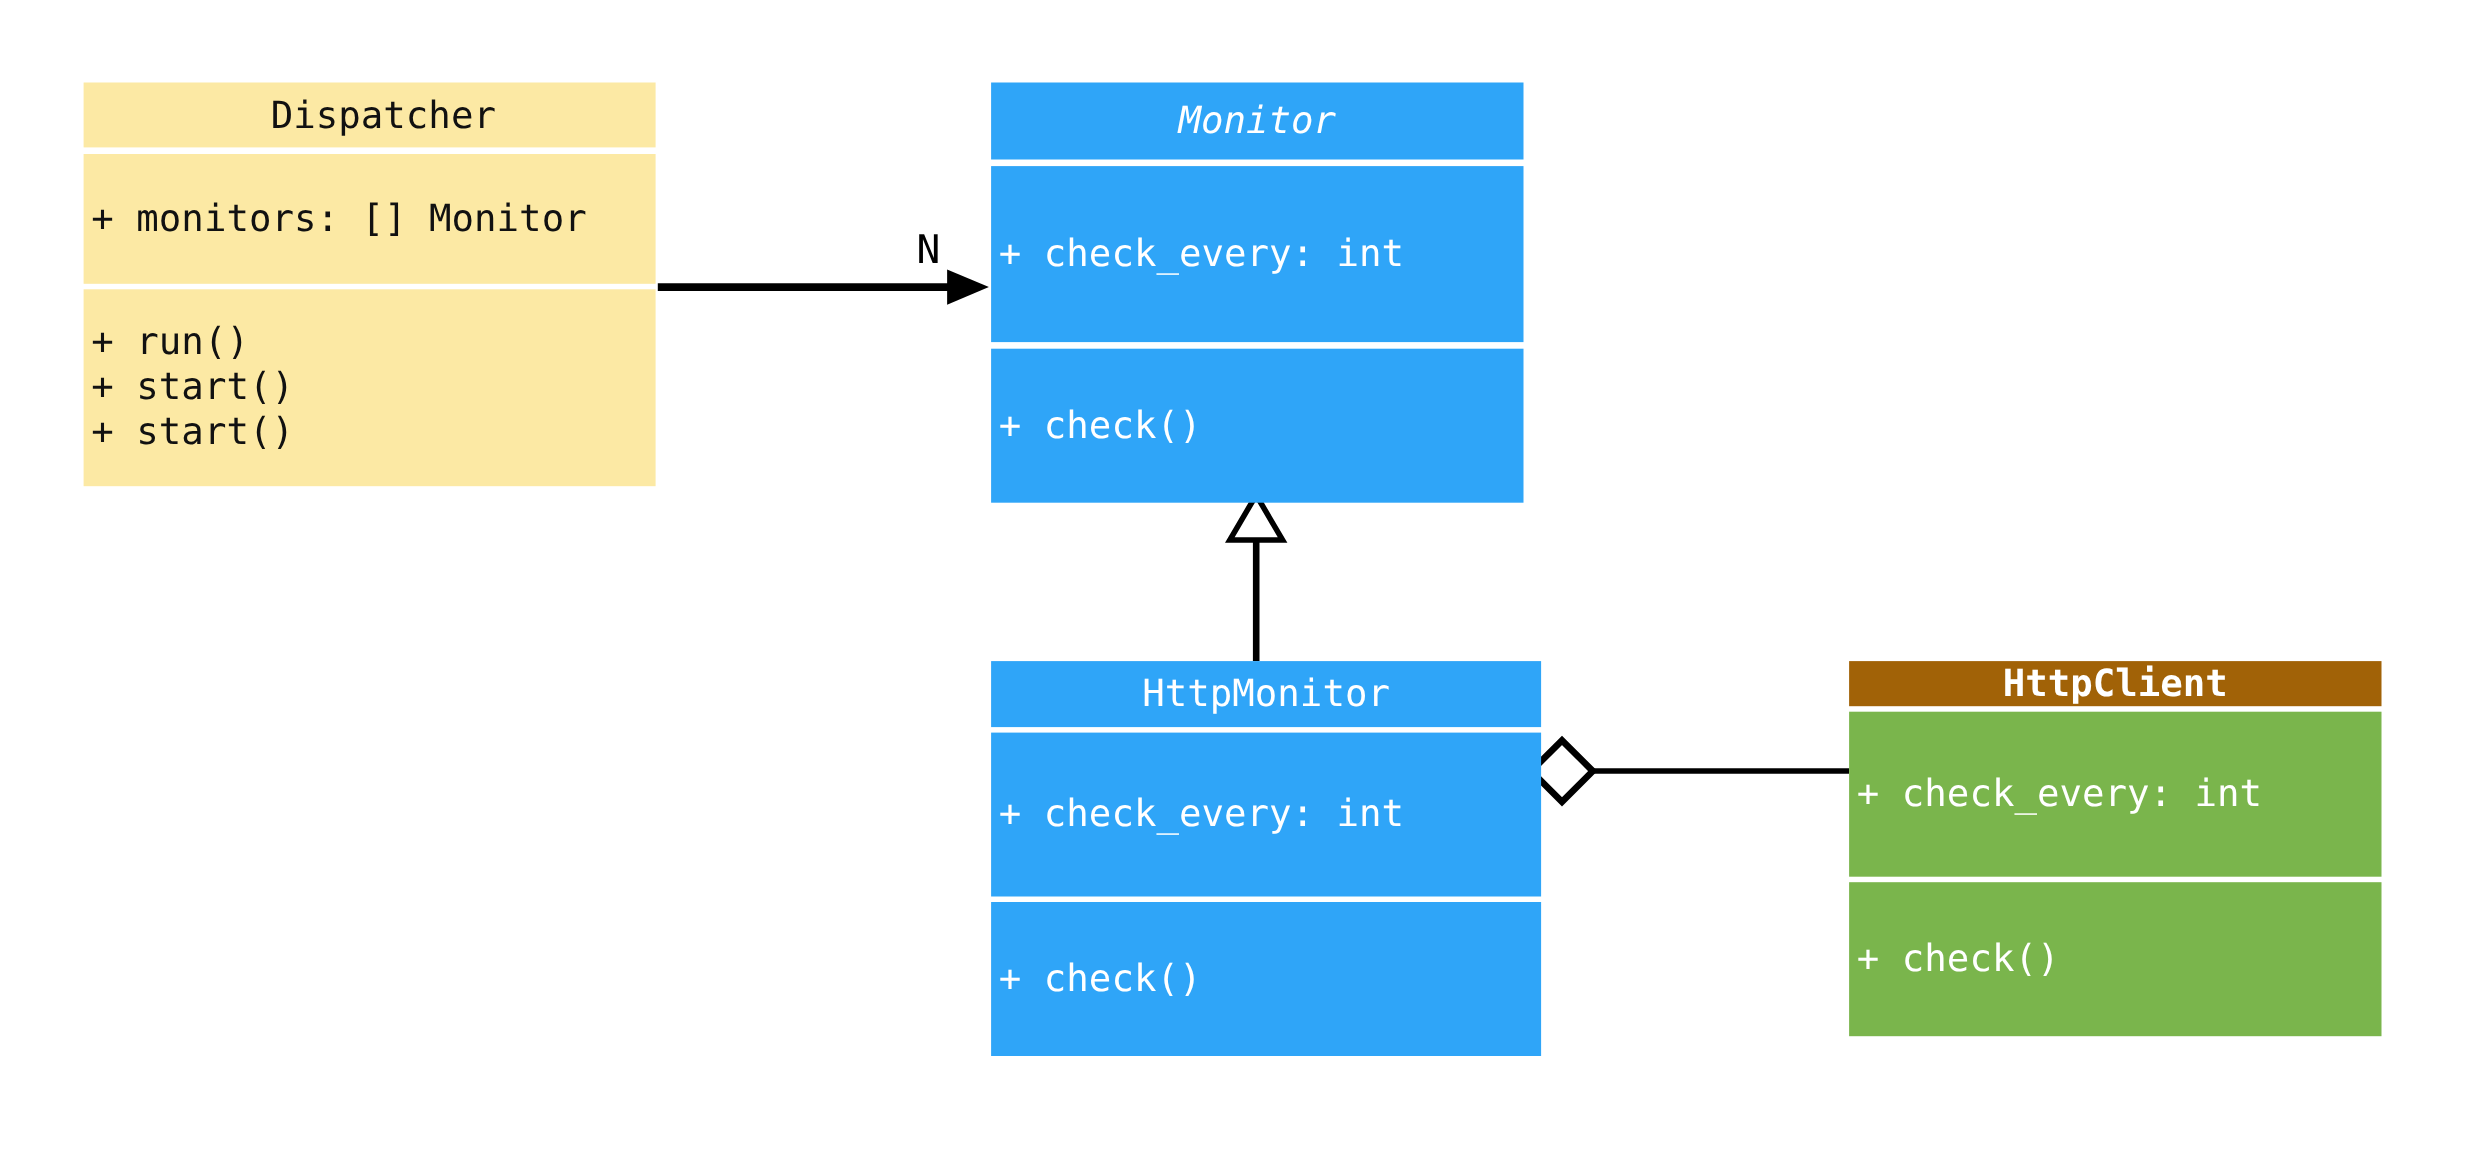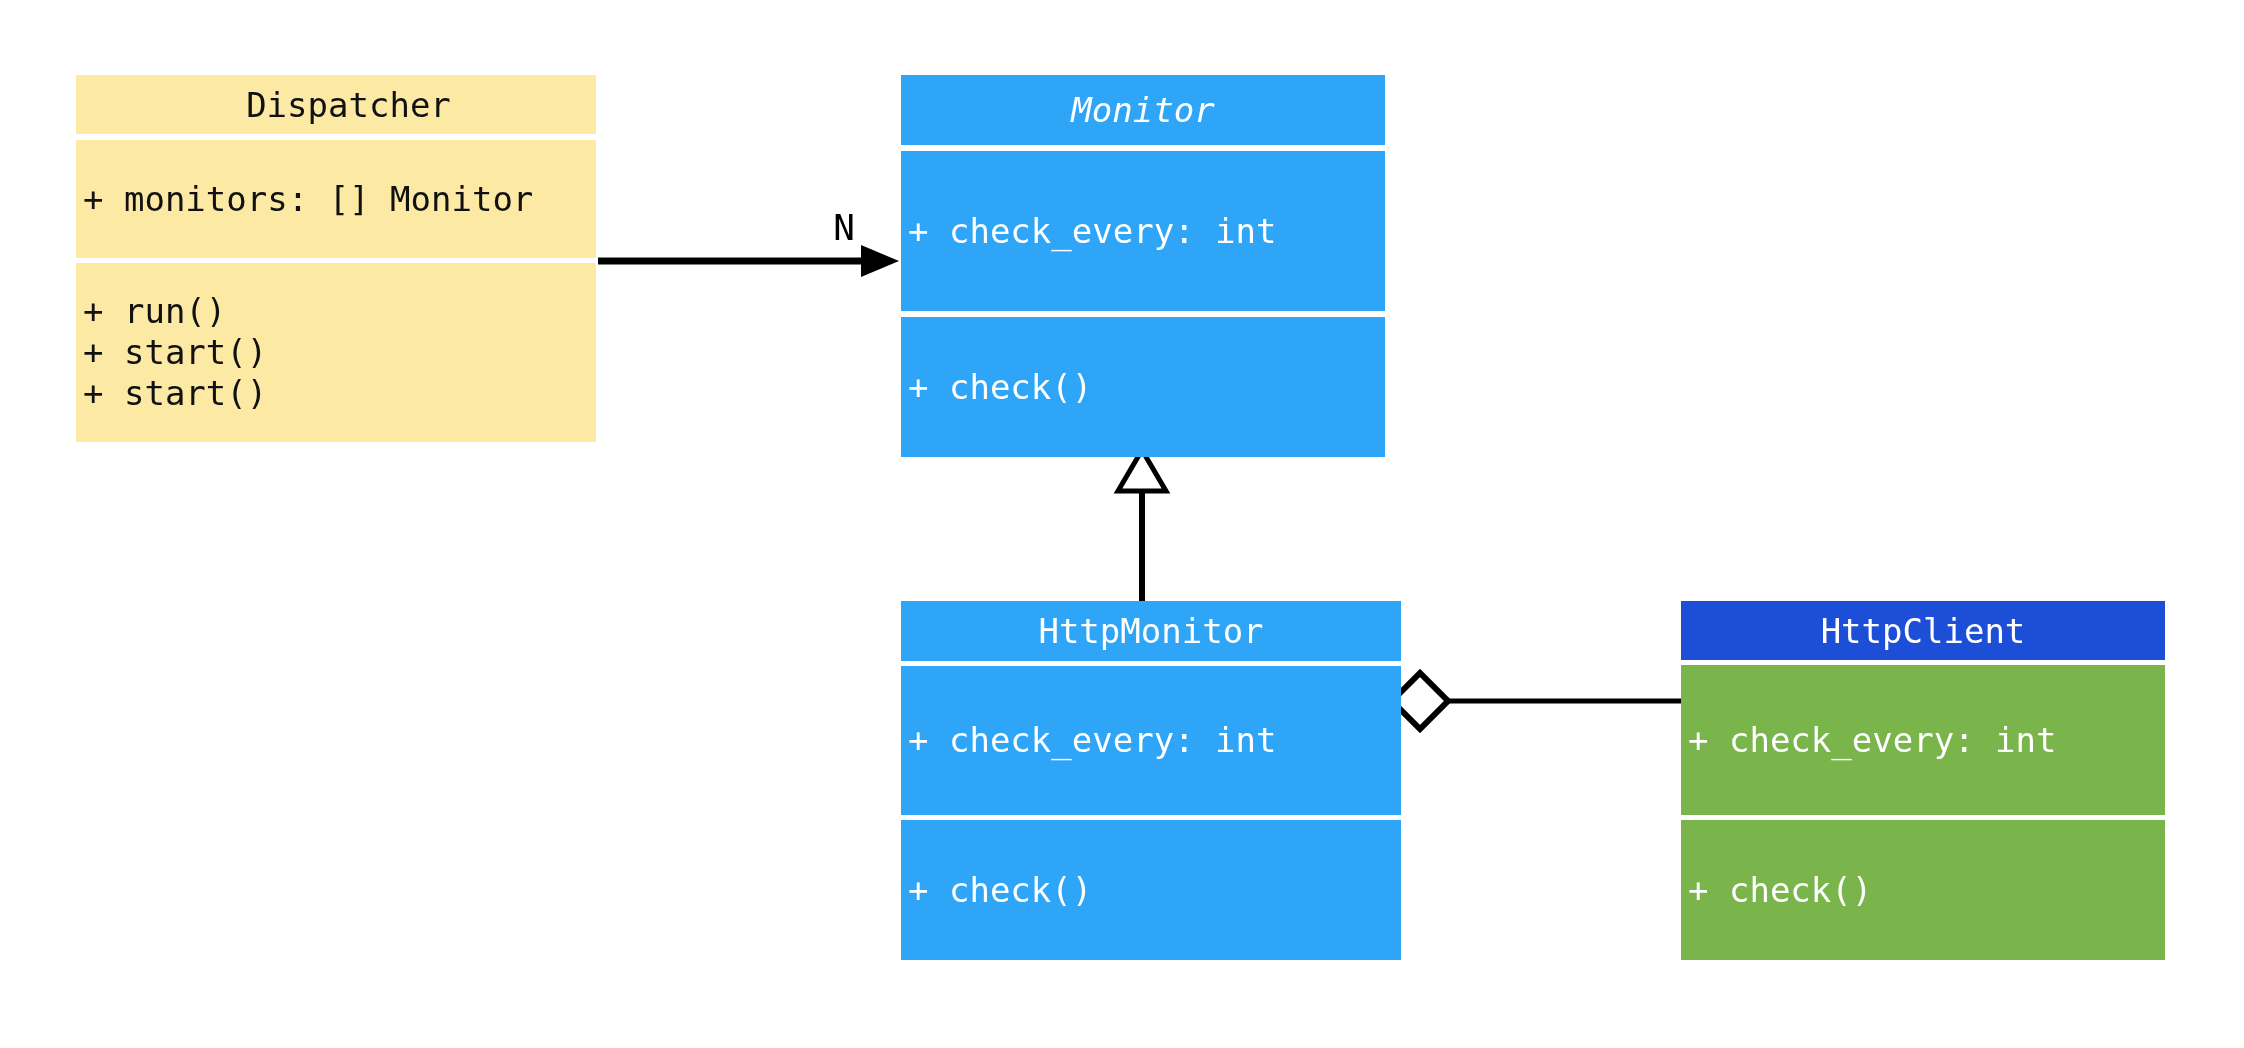--- a/index.html
+++ b/index.html
@@ -88,21 +88,21 @@
     </div>
     <div class="sec body-sec" style="height: 149px; margin-top: 5px; background-color: rgb(47, 165, 248);">
       <div class="line">+ check_every: int</div>
     </div>
     <div class="sec body-sec" style="height: 140px; margin-top: 5px; background-color: rgb(47, 165, 248);">
       <div class="line">+ check()</div>
     </div>
   </div>
 
   <div class="uml-class" style="left: 1681px; top: 601px; width: 484px; color: rgb(255, 255, 255);">
-    <div class="sec title-sec" style="height: 59px; background-color: #1d4ed8;">
+    <div class="sec title-sec" style="height: 41px; background-color: #a16207; font-weight: bold;">
       <span class="title-text">HttpClient</span>
     </div>
     <div class="sec body-sec" style="height: 150px; margin-top: 5px; background-color: rgb(122, 181, 76);">
       <div class="line">+ check_every: int</div>
     </div>
     <div class="sec body-sec" style="height: 140px; margin-top: 5px; background-color: rgb(122, 181, 76);">
       <div class="line">+ check()</div>
     </div>
   </div>
 

